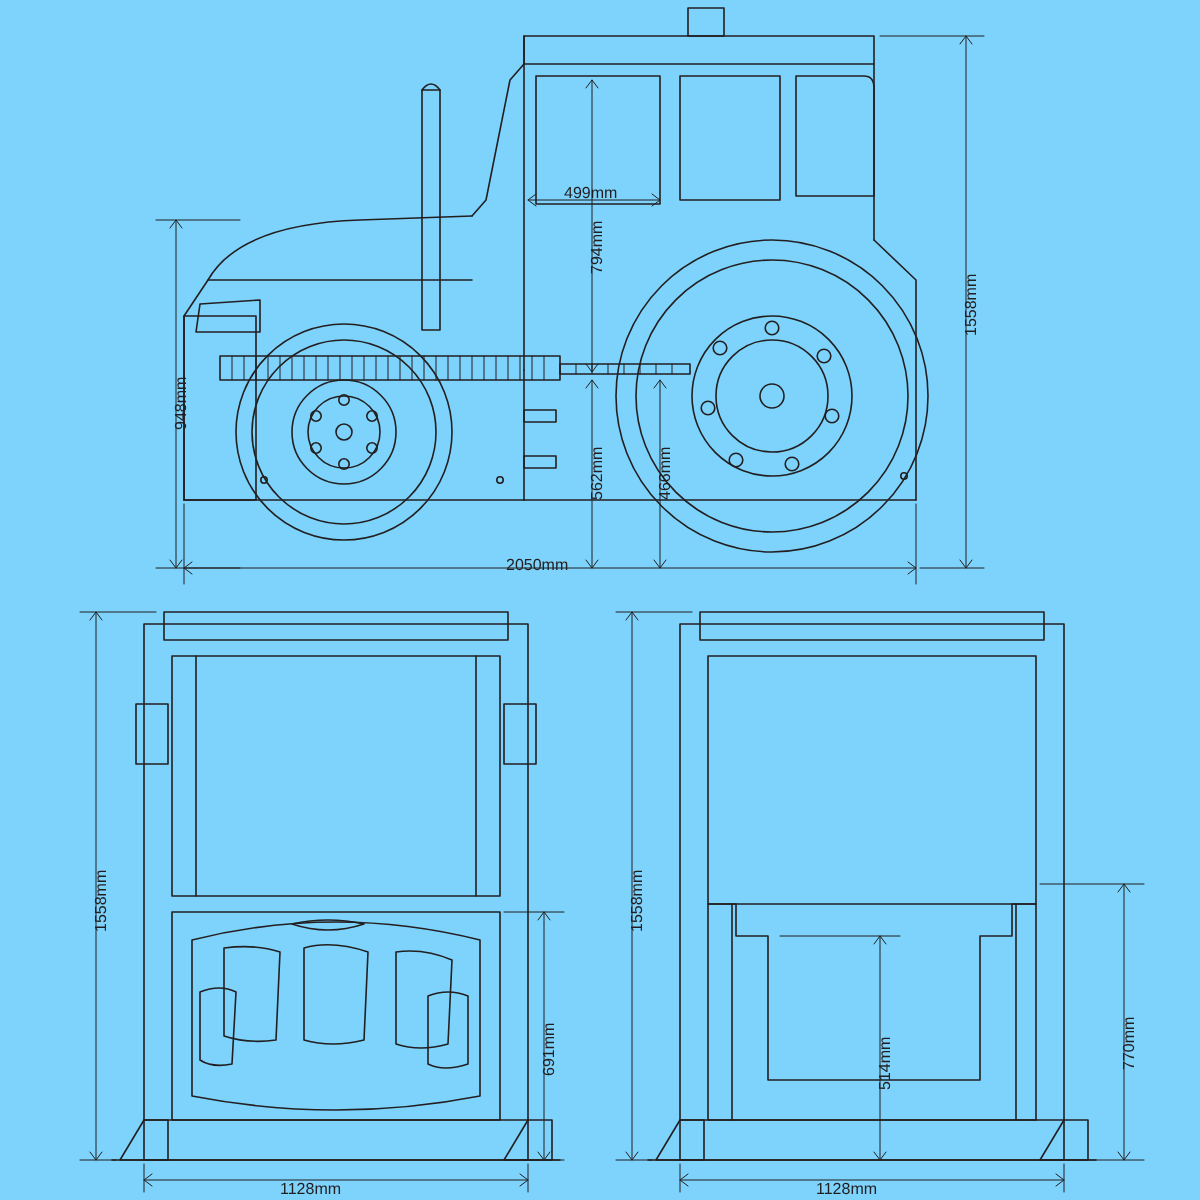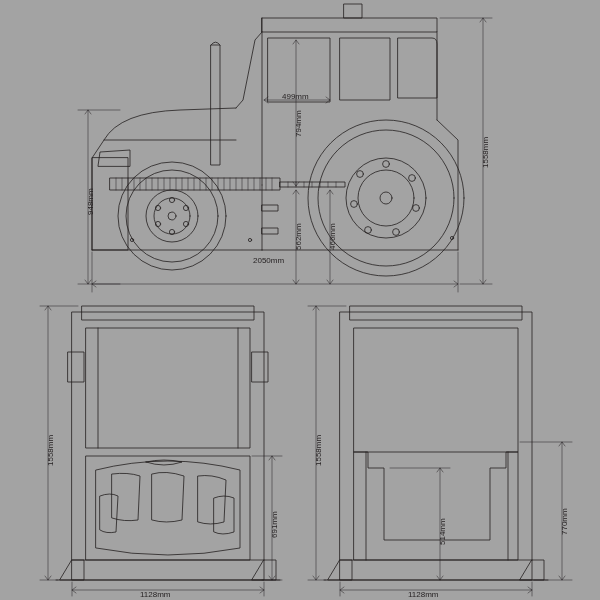--- a/index.html
+++ b/index.html
@@ -4,21 +4,21 @@
 <style>
   html, body {
     margin: 0;
     padding: 0;
     background: #ffffff;
   }
   #page {
     position: relative;
     width: 600px;
     height: 600px;
-    background: #a3a3a3;
+    background: #7dd3fc;
     font-family: "Liberation Sans", sans-serif;
     overflow: hidden;
   }
   #page svg {
     position: absolute;
     top: 0;
     left: 0;
     width: 600px;
     height: 600px;
   }
@@ -278,21 +278,21 @@
   <div class="dim-label vert" style="left:86px; top:215px;">948mm</div>
 
   <div class="dim-label" style="left:282px; top:92px;">499mm</div>
 
   <div class="dim-label vert" style="left:294px; top:137px;">794mm</div>
 
   <div class="dim-label vert" style="left:294px; top:250px;">562mm</div>
 
   <div class="dim-label vert" style="left:328px; top:250px;">466mm</div>
 
-  <div class="dim-label" style="left:253px; top:256px;text-align:center;">2050mm</div>
+  <div class="dim-label" style="left:253px; top:278px;text-align:center;">2050mm</div>
 
   <div class="dim-label vert" style="left:46px; top:466px;">1558mm</div>
 
   <div class="dim-label vert" style="left:270px; top:538px;">691mm</div>
 
   <div class="dim-label" style="left:140px; top:590px;">1128mm</div>
 
   <div class="dim-label vert" style="left:314px; top:466px;">1558mm</div>
 
   <div class="dim-label vert" style="left:438px; top:545px;">514mm</div>

